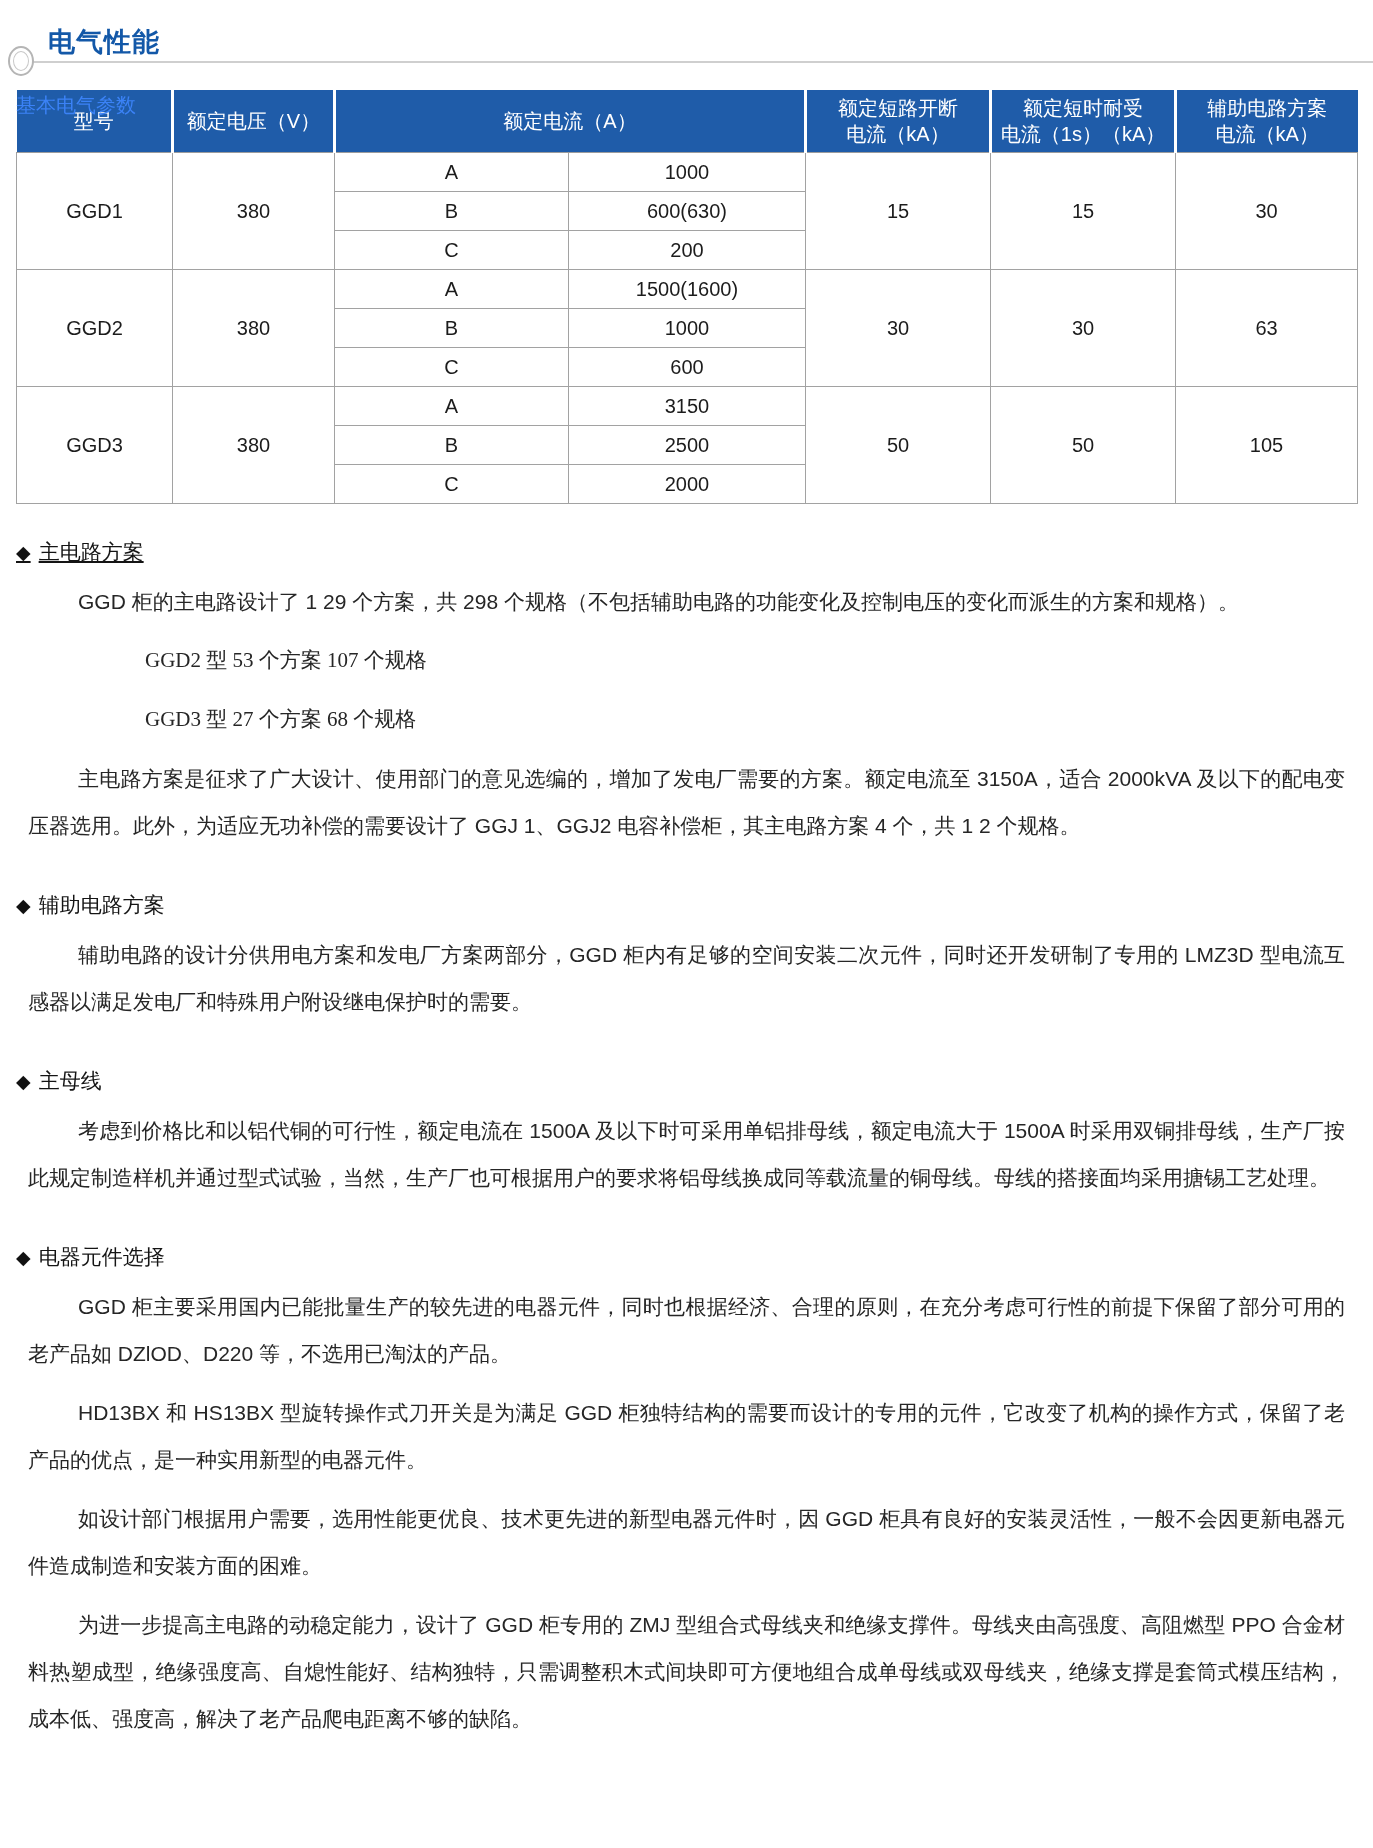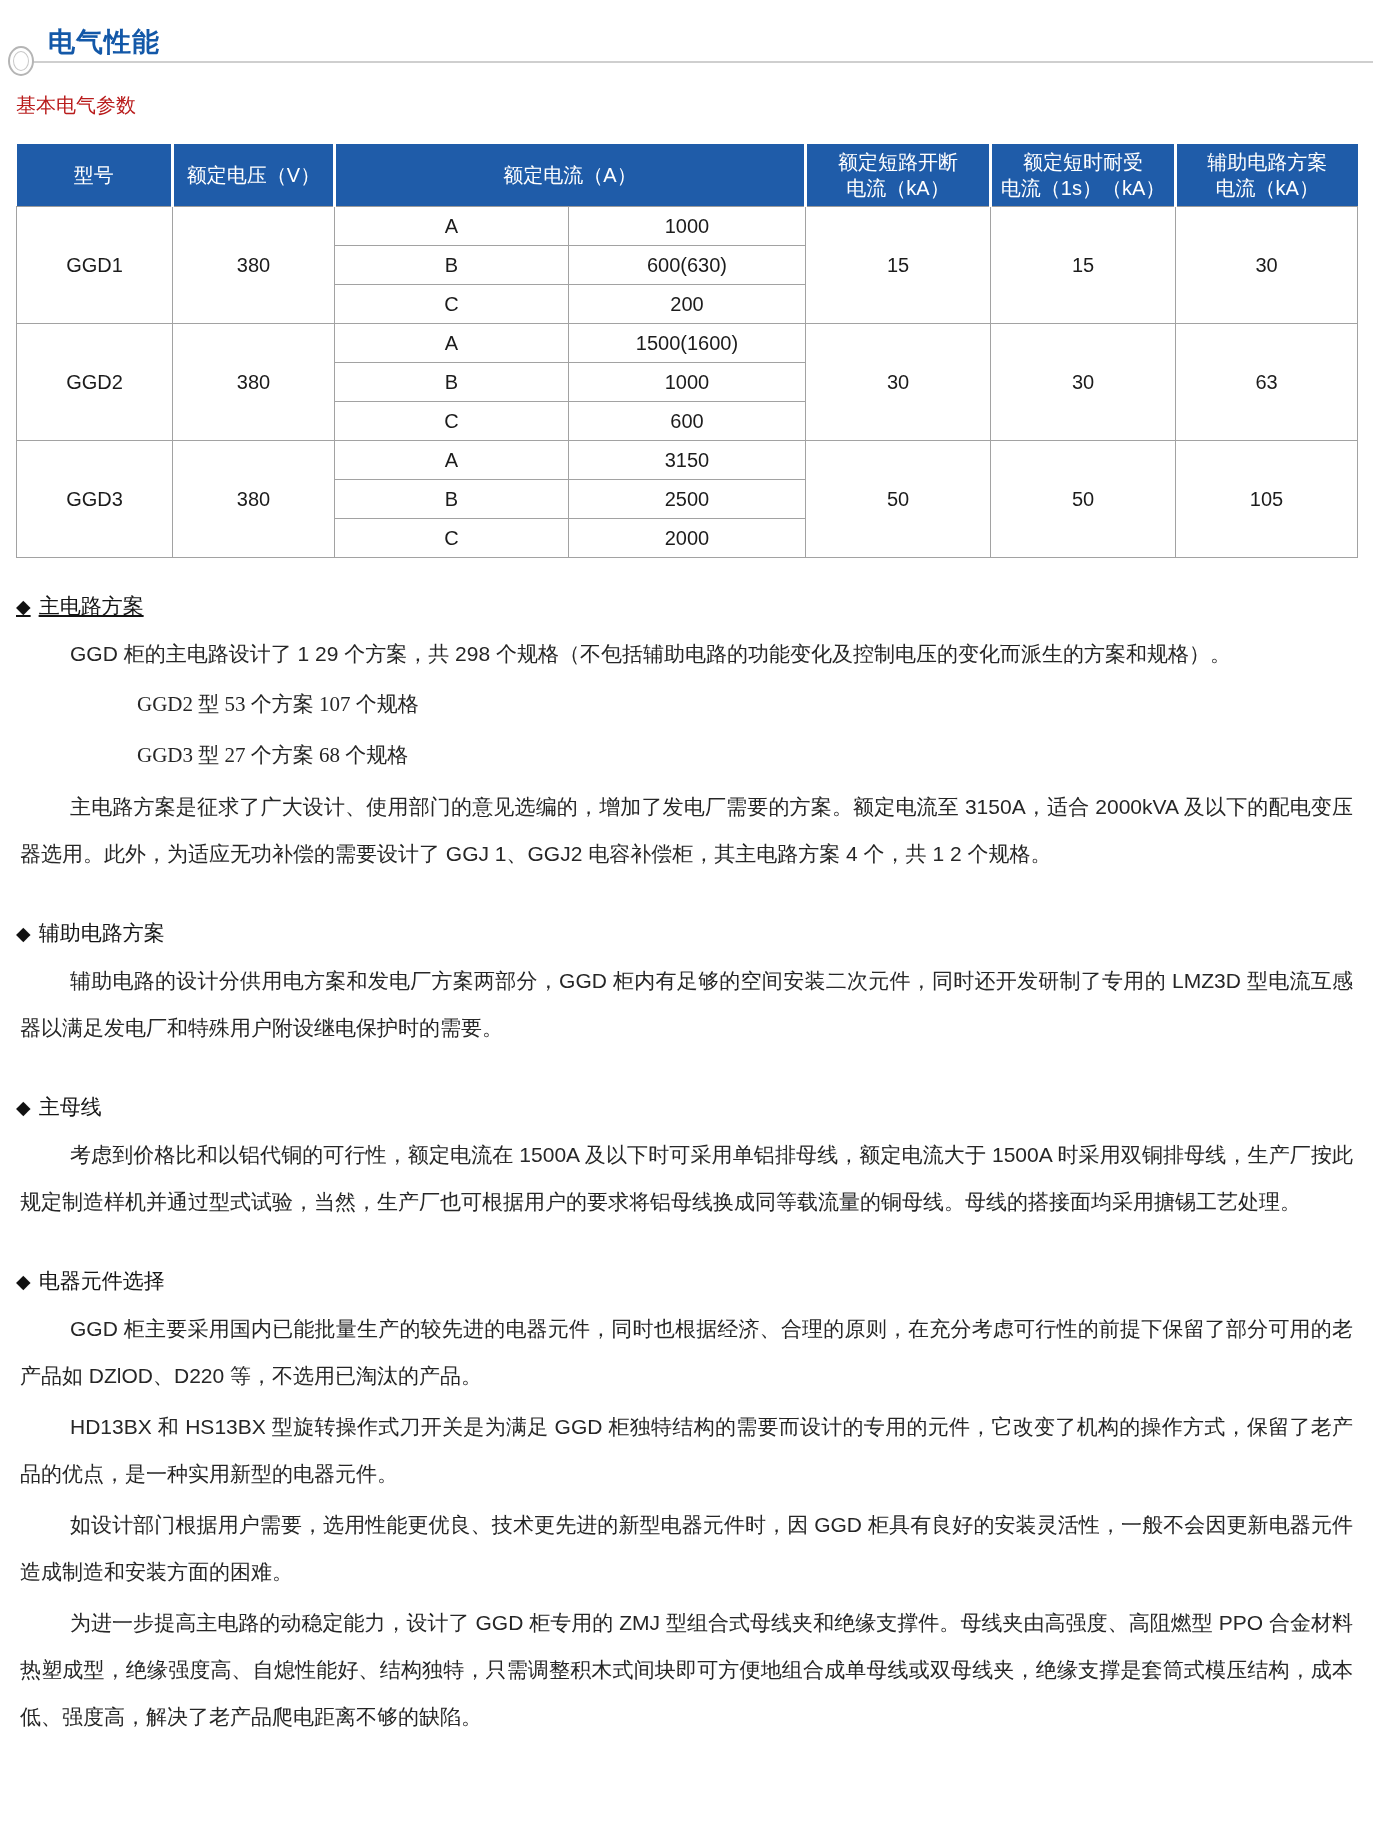--- a/index.html
+++ b/index.html
@@ -5,36 +5,36 @@
   html,body{margin:0;padding:0;}
   body{
     width:1373px;height:1848px;
     background:#ffffff;
     font-family:"Liberation Sans","DejaVu Sans",sans-serif;
     color:#262626;
     position:relative;
     overflow:hidden;
   }
   
-  .doc-header{position:relative;height:144px;}
+  .doc-header{position:relative;height:90px;}
   .page-title{
     position:absolute;left:48px;top:24px;
     font-size:27px;font-weight:bold;color:#1358a8;
     letter-spacing:1px;
   }
   .rule{position:absolute;left:22px;top:61px;right:0;height:2px;background:#cfcfcf;}
   .ring{
     position:absolute;left:8px;top:46px;width:26px;height:30px;
     border:2px solid #b5b5b5;border-radius:50%;background:#fff;z-index:2;box-sizing:border-box;
   }
   .ring::after{
     content:"";position:absolute;left:3px;top:3px;right:3px;bottom:3px;
     border:1px solid #c8c8c8;border-radius:50%;
   }
-  .subtitle{position:absolute;left:16px;top:92px;font-size:20px;color:#b91c1c;}
+  .subtitle{position:absolute;left:16px;top:92px;font-size:20px;color:#3b82f6;}
 
   
   table.spec{
     border-collapse:collapse;table-layout:fixed;
     margin-left:16px;width:1341px;
   }
   table.spec th{
     background:#1f5ca9;color:#ffffff;font-weight:normal;
     font-size:20px;line-height:26px;white-space:pre-line;
     border-left:3px solid #ffffff;border-right:3px solid #ffffff;
@@ -52,21 +52,21 @@
   td.cur-cell{border-left:none;border-radius:19px;}
   td.gray{background:#efefef;}
 
   
   .content{padding:0 16px;}
   .section-heading{
     margin:42px 0 10px 0;font-size:21px;color:#141414;
   }
   .section-heading .diamond{font-size:19px;margin-right:8px;color:#111;}
   .content p{
-    margin:4px;font-size:21px;line-height:47px;color:#262626;
+    margin:12px;font-size:21px;line-height:47px;color:#262626;
     text-align:justify;
   }
   .p-first{text-indent:50px;}
   .p-sub1{padding-left:50px;text-align:left;}
   .p-sub2{padding-left:117px;text-align:left;font-family:Liberation Serif, serif;}
   .sec-first{margin-top:34px;text-decoration:underline;}
 </style>
 </head>
 <body>
 

